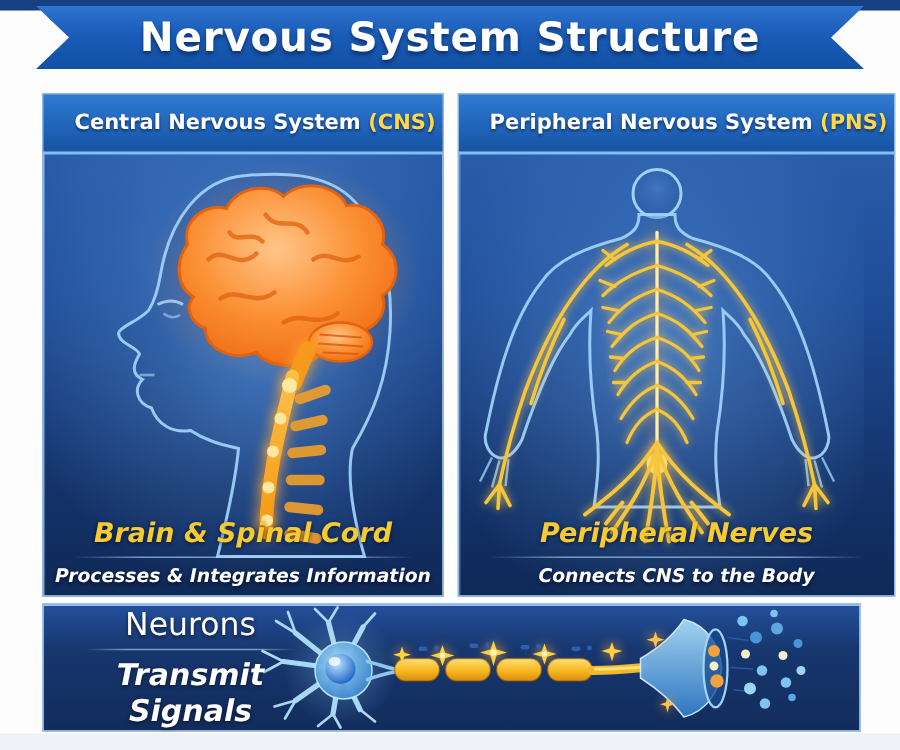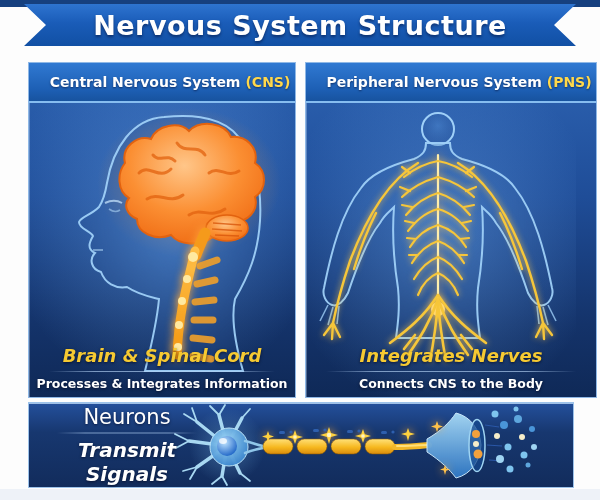--- a/index.html
+++ b/index.html
@@ -27,21 +27,21 @@
   .panel-header .hdr{color:#ffffff;font-size:14px;font-weight:bold;text-shadow:0 1px 2px rgba(0,0,30,.5);}
   .panel-header .abbr{color:#ffd84a;font-size:14px;font-weight:bold;text-shadow:0 1px 2px rgba(0,0,30,.5);}
   .panel-body{position:absolute;left:0;top:40px;right:0;bottom:0;overflow:hidden;}
   .panel-body svg{position:absolute;left:0;top:0;}
 
   .panel-caption{position:absolute;left:0;right:0;bottom:6px;text-align:center;z-index:3;}
   .cap-title{font-size:18px;font-weight:bold;font-style:italic;color:#f6ca32;
     text-shadow:0 1px 3px rgba(0,0,20,.65);}
   .cap-divider{height:1px;margin:5px 20px 4px 20px;
     background:linear-gradient(90deg,rgba(180,210,245,0) 0%,rgba(180,210,245,.65) 20%,rgba(180,210,245,.65) 80%,rgba(180,210,245,0) 100%);}
-  .cap-sub{font-size:12.5px;font-weight:bold;color:#ffffff;
+  .cap-sub{font-size:12.5px;font-weight:bold;font-style:italic;color:#ffffff;
     text-shadow:0 1px 3px rgba(0,0,20,.65);}
 
   
   .bottom-panel{position:absolute;left:28px;top:402px;width:546px;height:86px;box-sizing:border-box;
     background:linear-gradient(180deg,#24509c 0%,#17376f 35%,#122c5c 100%);
     border:1px solid #9cc2ea;box-shadow:inset 0 1px 0 rgba(190,220,250,.8);}
   .neuron-caption{position:absolute;left:20px;top:50%;transform:translateY(-50%);width:156px;
     text-align:center;z-index:3;}
   .neuron-title{font-size:21px;font-weight:normal;color:#ffffff;text-shadow:0 1px 3px rgba(0,0,20,.6);}
   .neuron-sub{font-size:20px;font-weight:bold;font-style:italic;color:#ffffff;
@@ -271,21 +271,21 @@
           <path d="M 132 192 C 118 214, 100 228, 84 240"></path>
           <path d="M 132 196 C 124 220, 113 236, 102 252"></path>
           <path d="M 132 200 C 130 224, 127 242, 124 258"></path>
           <path d="M 132 192 C 146 214, 164 228, 180 240"></path>
           <path d="M 132 196 C 140 220, 151 236, 162 252"></path>
           <path d="M 132 200 C 134 224, 137 242, 140 258"></path>
           <path d="M 109 232 L 98 246 M 155 232 L 166 246"></path>
         </g>
       </svg>
       <div class="panel-caption">
-        <div class="cap-title">Integrates Nerves</div>
+        <div class="cap-title">Peripheral Nerves</div>
         <div class="cap-divider"></div>
         <div class="cap-sub">Connects CNS to the Body</div>
       </div>
     </div>
   </section>
 
   <section class="bottom-panel">
     <svg width="544" height="84" viewBox="0 0 544 84">
       <defs>
         <radialGradient id="somaG" cx="40%" cy="35%" r="70%">

